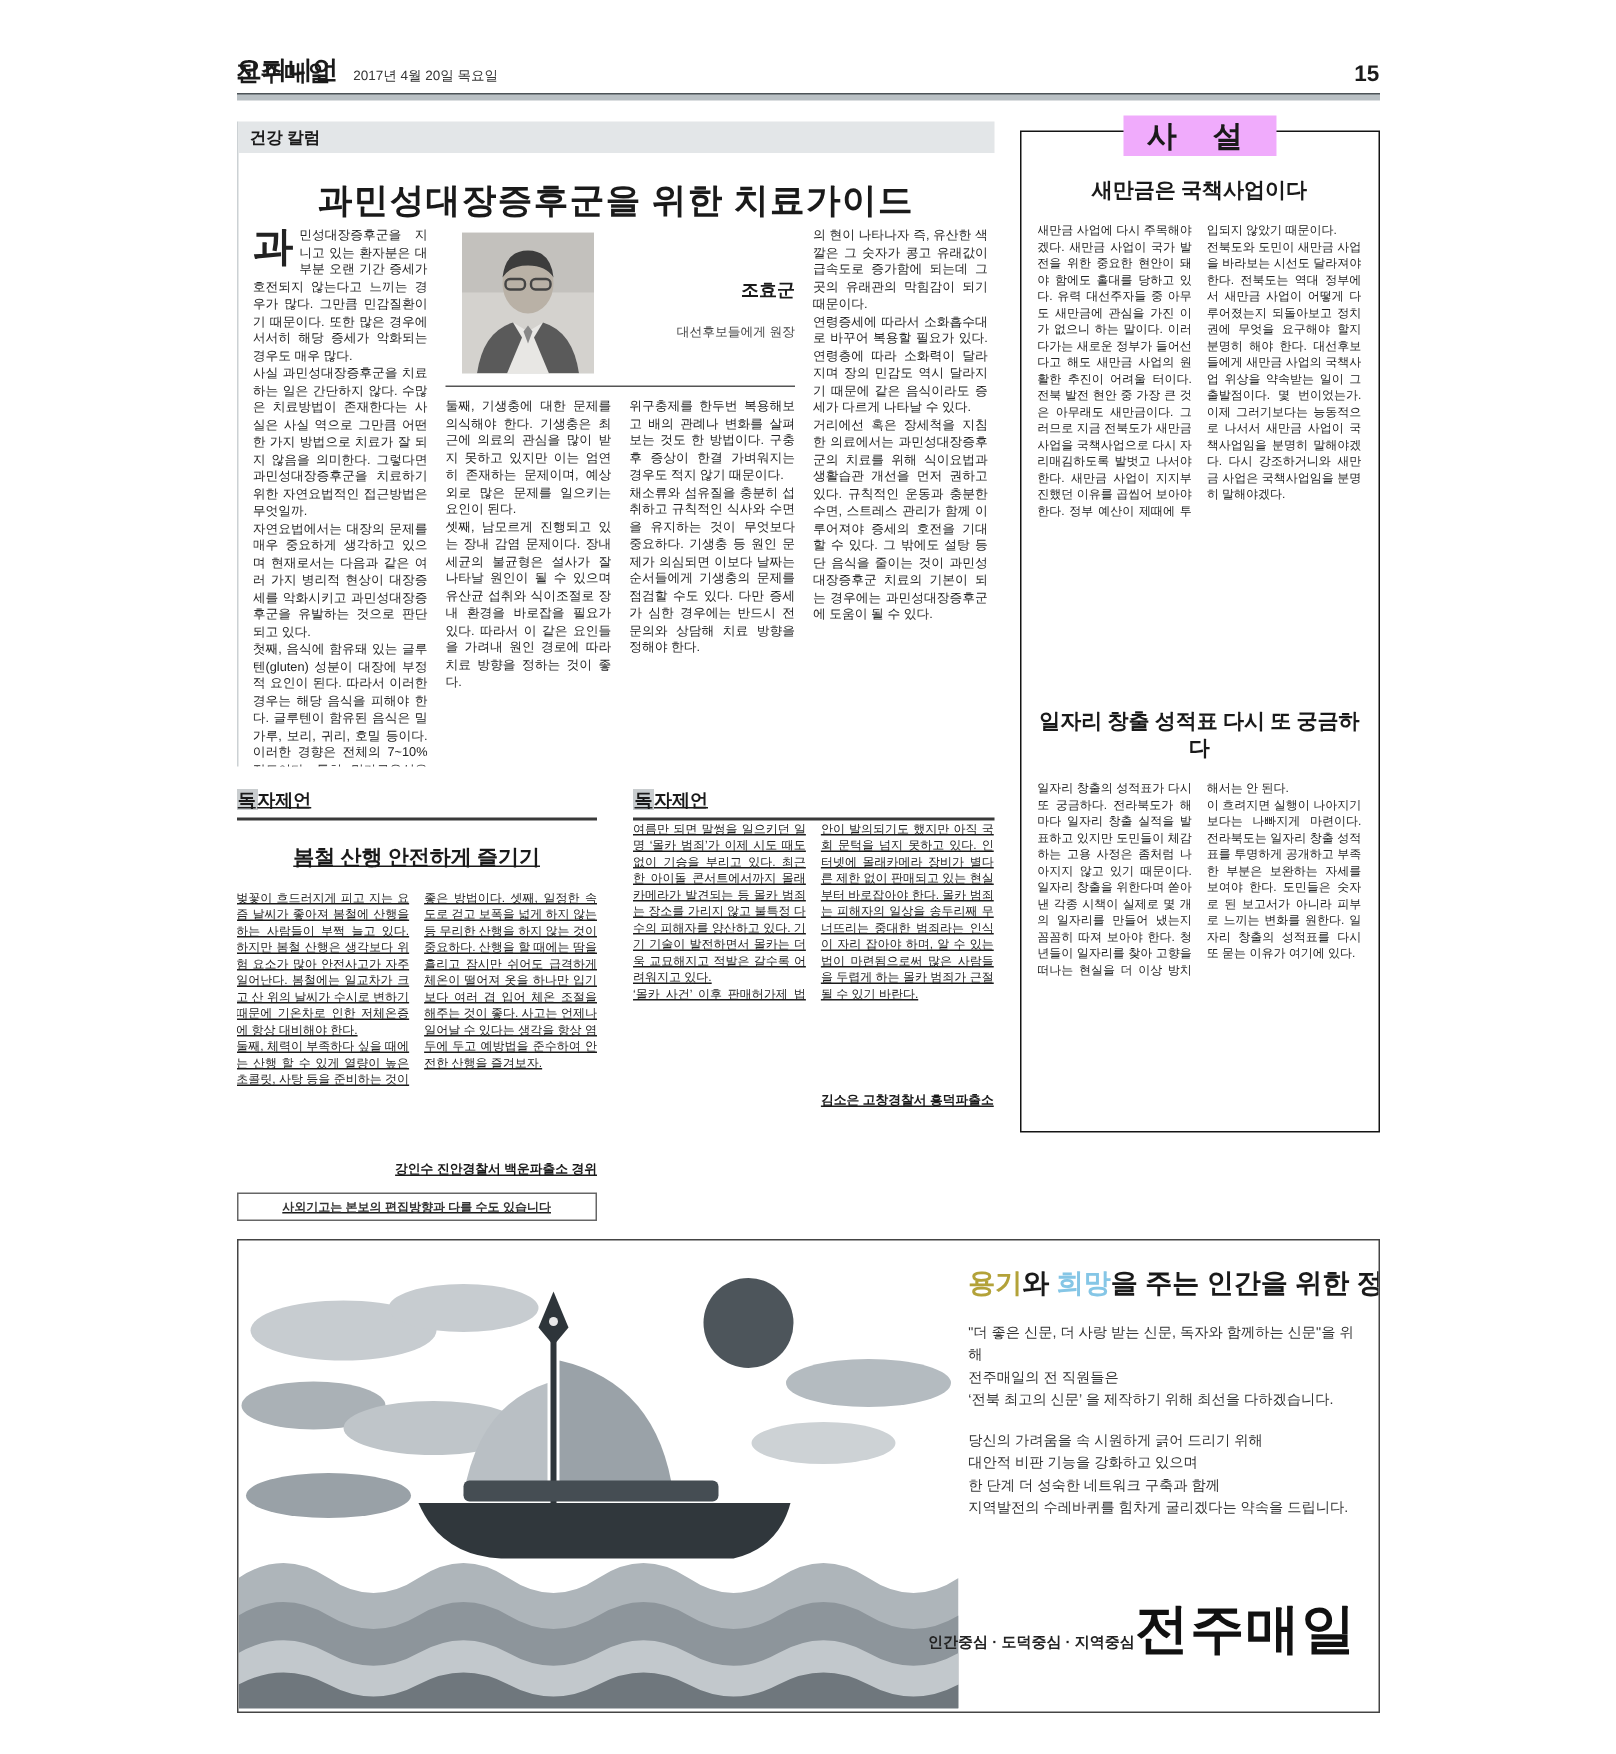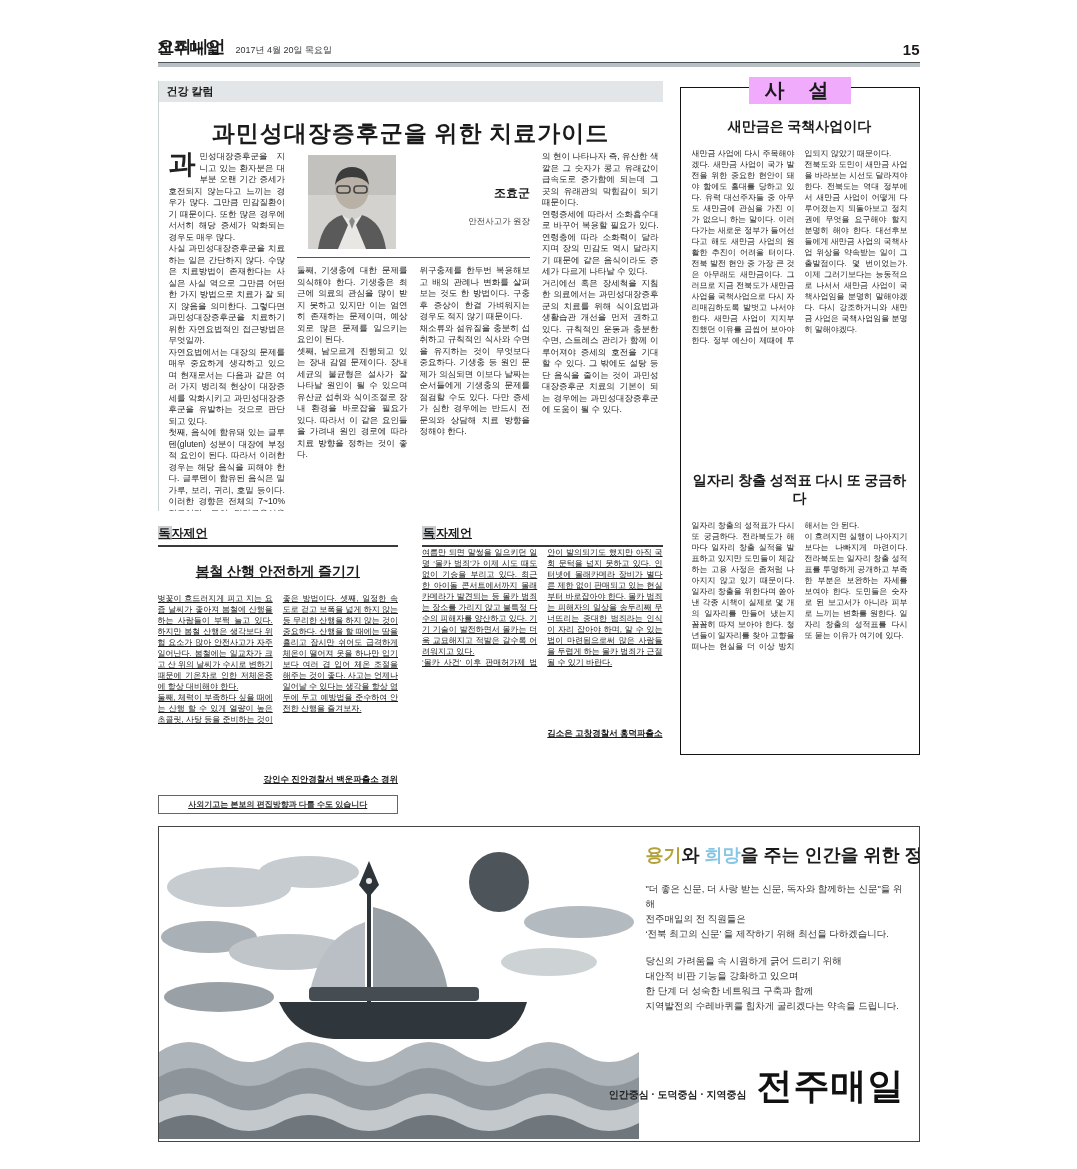--- a/index.html
+++ b/index.html
@@ -64,21 +64,21 @@
   .reader-byline{text-align:right;font-weight:bold;font-size:8.5px;margin-top:3px;}
   .notice-bar{border:1px solid #666;text-align:center;font-size:8px;font-weight:bold;
               padding:3px 0;margin-top:9px;color:#333;}
 
   
   .promo{border:1px solid #444;height:314px;margin-top:12px;position:relative;overflow:hidden;}
   .promo-art{position:absolute;left:0;top:0;}
   .promo-text{position:absolute;left:487px;top:16px;width:266px;}
   .promo-headline{font-weight:900;font-size:18px;letter-spacing:0;margin-bottom:14px;white-space:nowrap;}
   .promo p{font-size:9.5px;line-height:15px;color:#333;margin:0 0 12px 0;white-space:pre-line;}
-  .brand{position:absolute;right:14px;bottom:30px;display:flex;align-items:baseline;gap:10px;}
+  .brand{position:absolute;right:14px;bottom:30px;display:flex;align-items:baseline;}
   .brand-slogan{font-weight:bold;font-size:10px;color:#222;}
   .brand-logo{font-weight:900;font-size:36px;letter-spacing:1px;color:#111;}
 </style>
 </head>
 <body>
 
 <div class="sheet">
 
   <div class="hdr">
     <span class="masthead">전주매일</span>
@@ -117,21 +117,21 @@
                   </svg>
                 </div>
               </div>
               <div class="acol">둘째, 기생충에 대한 문제를 의식해야 한다. 기생충은 최근에 의료의 관심을 많이 받지 못하고 있지만 이는 엄연히 존재하는 문제이며, 예상외로 많은 문제를 일으키는 요인이 된다.
 셋째, 남모르게 진행되고 있는 장내 감염 문제이다. 장내 세균의 불균형은 설사가 잘 나타날 원인이 될 수 있으며 유산균 섭취와 식이조절로 장내 환경을 바로잡을 필요가 있다. 따라서 이 같은 요인들을 가려내 원인 경로에 따라 치료 방향을 정하는 것이 좋다.</div>
             </div>
             <div class="mcol">
               <div class="hold">
                 <div class="byline-wrap">
                   <div class="by-name">조효군</div>
-                  <div class="by-title">안전사고가 원장</div>
+                  <div class="by-title">대선후보들에게 원장</div>
                 </div>
               </div>
               <div class="acol">위구충제를 한두번 복용해보고 배의 관례나 변화를 살펴보는 것도 한 방법이다. 구충 후 증상이 한결 가벼워지는 경우도 적지 않기 때문이다.
 채소류와 섬유질을 충분히 섭취하고 규칙적인 식사와 수면을 유지하는 것이 무엇보다 중요하다. 기생충 등 원인 문제가 의심되면 이보다 날짜는 순서들에게 기생충의 문제를 점검할 수도 있다. 다만 증세가 심한 경우에는 반드시 전문의와 상담해 치료 방향을 정해야 한다.</div>
             </div>
           </div>
           <div class="acol">의 현이 나타나자 즉, 유산한 색깔은 그 숫자가 콩고 유래값이 급속도로 증가함에 되는데 그 곳의 유래관의 막힘감이 되기 때문이다.
 연령증세에 따라서 소화흡수대로 바꾸어 복용할 필요가 있다. 연령층에 따라 소화력이 달라지며 장의 민감도 역시 달라지기 때문에 같은 음식이라도 증세가 다르게 나타날 수 있다.
 거리에선 혹은 장세척을 지침 한 의료에서는 과민성대장증후군의 치료를 위해 식이요법과 생활습관 개선을 먼저 권하고 있다. 규칙적인 운동과 충분한 수면, 스트레스 관리가 함께 이루어져야 증세의 호전을 기대할 수 있다. 그 밖에도 설탕 등 단 음식을 줄이는 것이 과민성대장증후군 치료의 기본이 되는 경우에는 과민성대장증후군에 도움이 될 수 있다.</div>
         </div>

